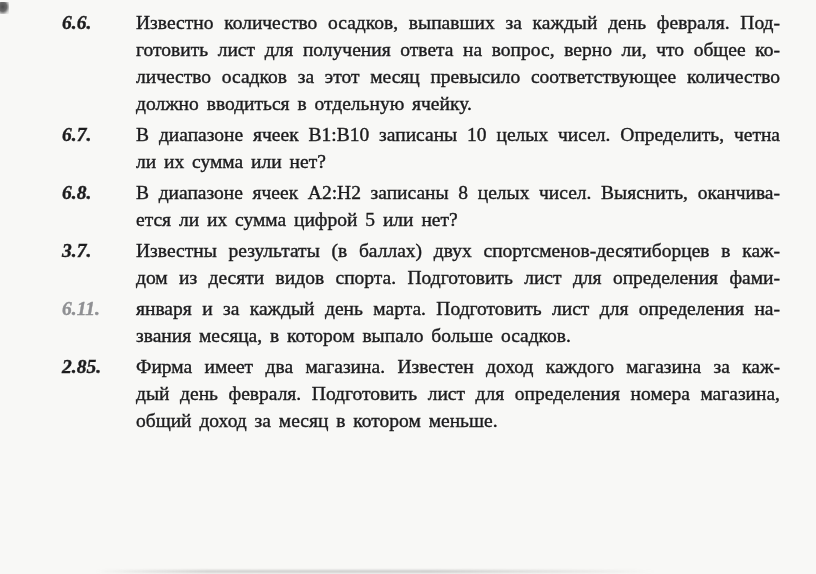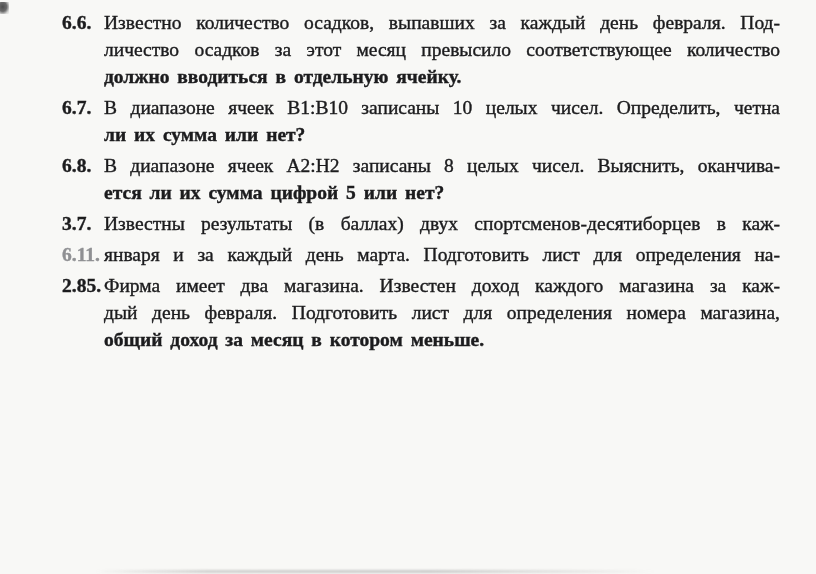--- a/index.html
+++ b/index.html
@@ -28,37 +28,38 @@
     margin-bottom: 4px;
   }
   .num {
     position: absolute;
     left: 0;
     top: 0;
     font-size: 19.5px;
     line-height: 27px;
     font-weight: 700;
     white-space: nowrap;
+    font-style: italic;
   }
   .num.muted {
     color: var(--muted, #8f9093);
   }
   .line {
     font-size: 19.5px;
     line-height: 27px;
     text-align: justify;
     white-space: nowrap;
+    margin-left: 32px;
   }
   .line.j {
     text-align-last: justify;
     white-space: normal;
   }
   .line:not(.j) {
     word-spacing: 3px;
-    font-weight: bold;
   }
   .b {
     font-weight: 400;
   }
   .artifact-corner {
     position: absolute;
     left: 0;
     top: 2px;
     width: 9px;
     height: 12px;
@@ -78,20 +79,21 @@
 </head>
 <body style="--bg: #f8f8f6; --fg: #1c1c1e; --muted: #8f9093;">
 
 <div class="page">
   <div class="artifact-corner"></div>
   <div class="artifact-bottom"></div>
 <div class="item">
       <span class="num">6.6.</span>
       <div>
         <div class="line j"><span>Известно количество осадков, выпавших за каждый день февраля. Под-</span></div>
+        <div class="line j"><span>готовить лист для получения ответа на вопрос, верно ли, что общее ко-</span></div>
         <div class="line j"><span>личество осадков за этот месяц превысило соответствующее количество</span></div>
         <div class="line"><span>должно вводиться в отдельную ячейку.</span></div>
       </div>
     </div>
     <div class="item">
       <span class="num">6.7.</span>
       <div>
         <div class="line j"><span>В диапазоне ячеек </span><span class="b">B1:B10</span><span> записаны 10 целых чисел. Определить, четна</span></div>
         <div class="line"><span>ли их сумма или нет?</span></div>
       </div>
@@ -100,26 +102,28 @@
       <span class="num">6.8.</span>
       <div>
         <div class="line j"><span>В диапазоне ячеек </span><span class="b">A2:H2</span><span> записаны 8 целых чисел. Выяснить, оканчива-</span></div>
         <div class="line"><span>ется ли их сумма цифрой 5 или нет?</span></div>
       </div>
     </div>
     <div class="item">
       <span class="num">3.7.</span>
       <div>
         <div class="line j"><span>Известны результаты (в баллах) двух спортсменов-десятиборцев в каж-</span></div>
+        <div class="line j"><span>дом из десяти видов спорта. Подготовить лист для определения фами-</span></div>
       </div>
     </div>
     <div class="item">
       <span class="num muted">6.11.</span>
       <div>
         <div class="line j"><span>января и за каждый день марта. Подготовить лист для определения на-</span></div>
+        <div class="line"><span>звания месяца, в котором выпало больше осадков.</span></div>
       </div>
     </div>
     <div class="item">
       <span class="num">2.85.</span>
       <div>
         <div class="line j"><span>Фирма имеет два магазина. Известен доход каждого магазина за каж-</span></div>
         <div class="line j"><span>дый день февраля. Подготовить лист для определения номера магазина,</span></div>
         <div class="line"><span>общий доход за месяц в котором меньше.</span></div>
       </div>
     </div>

